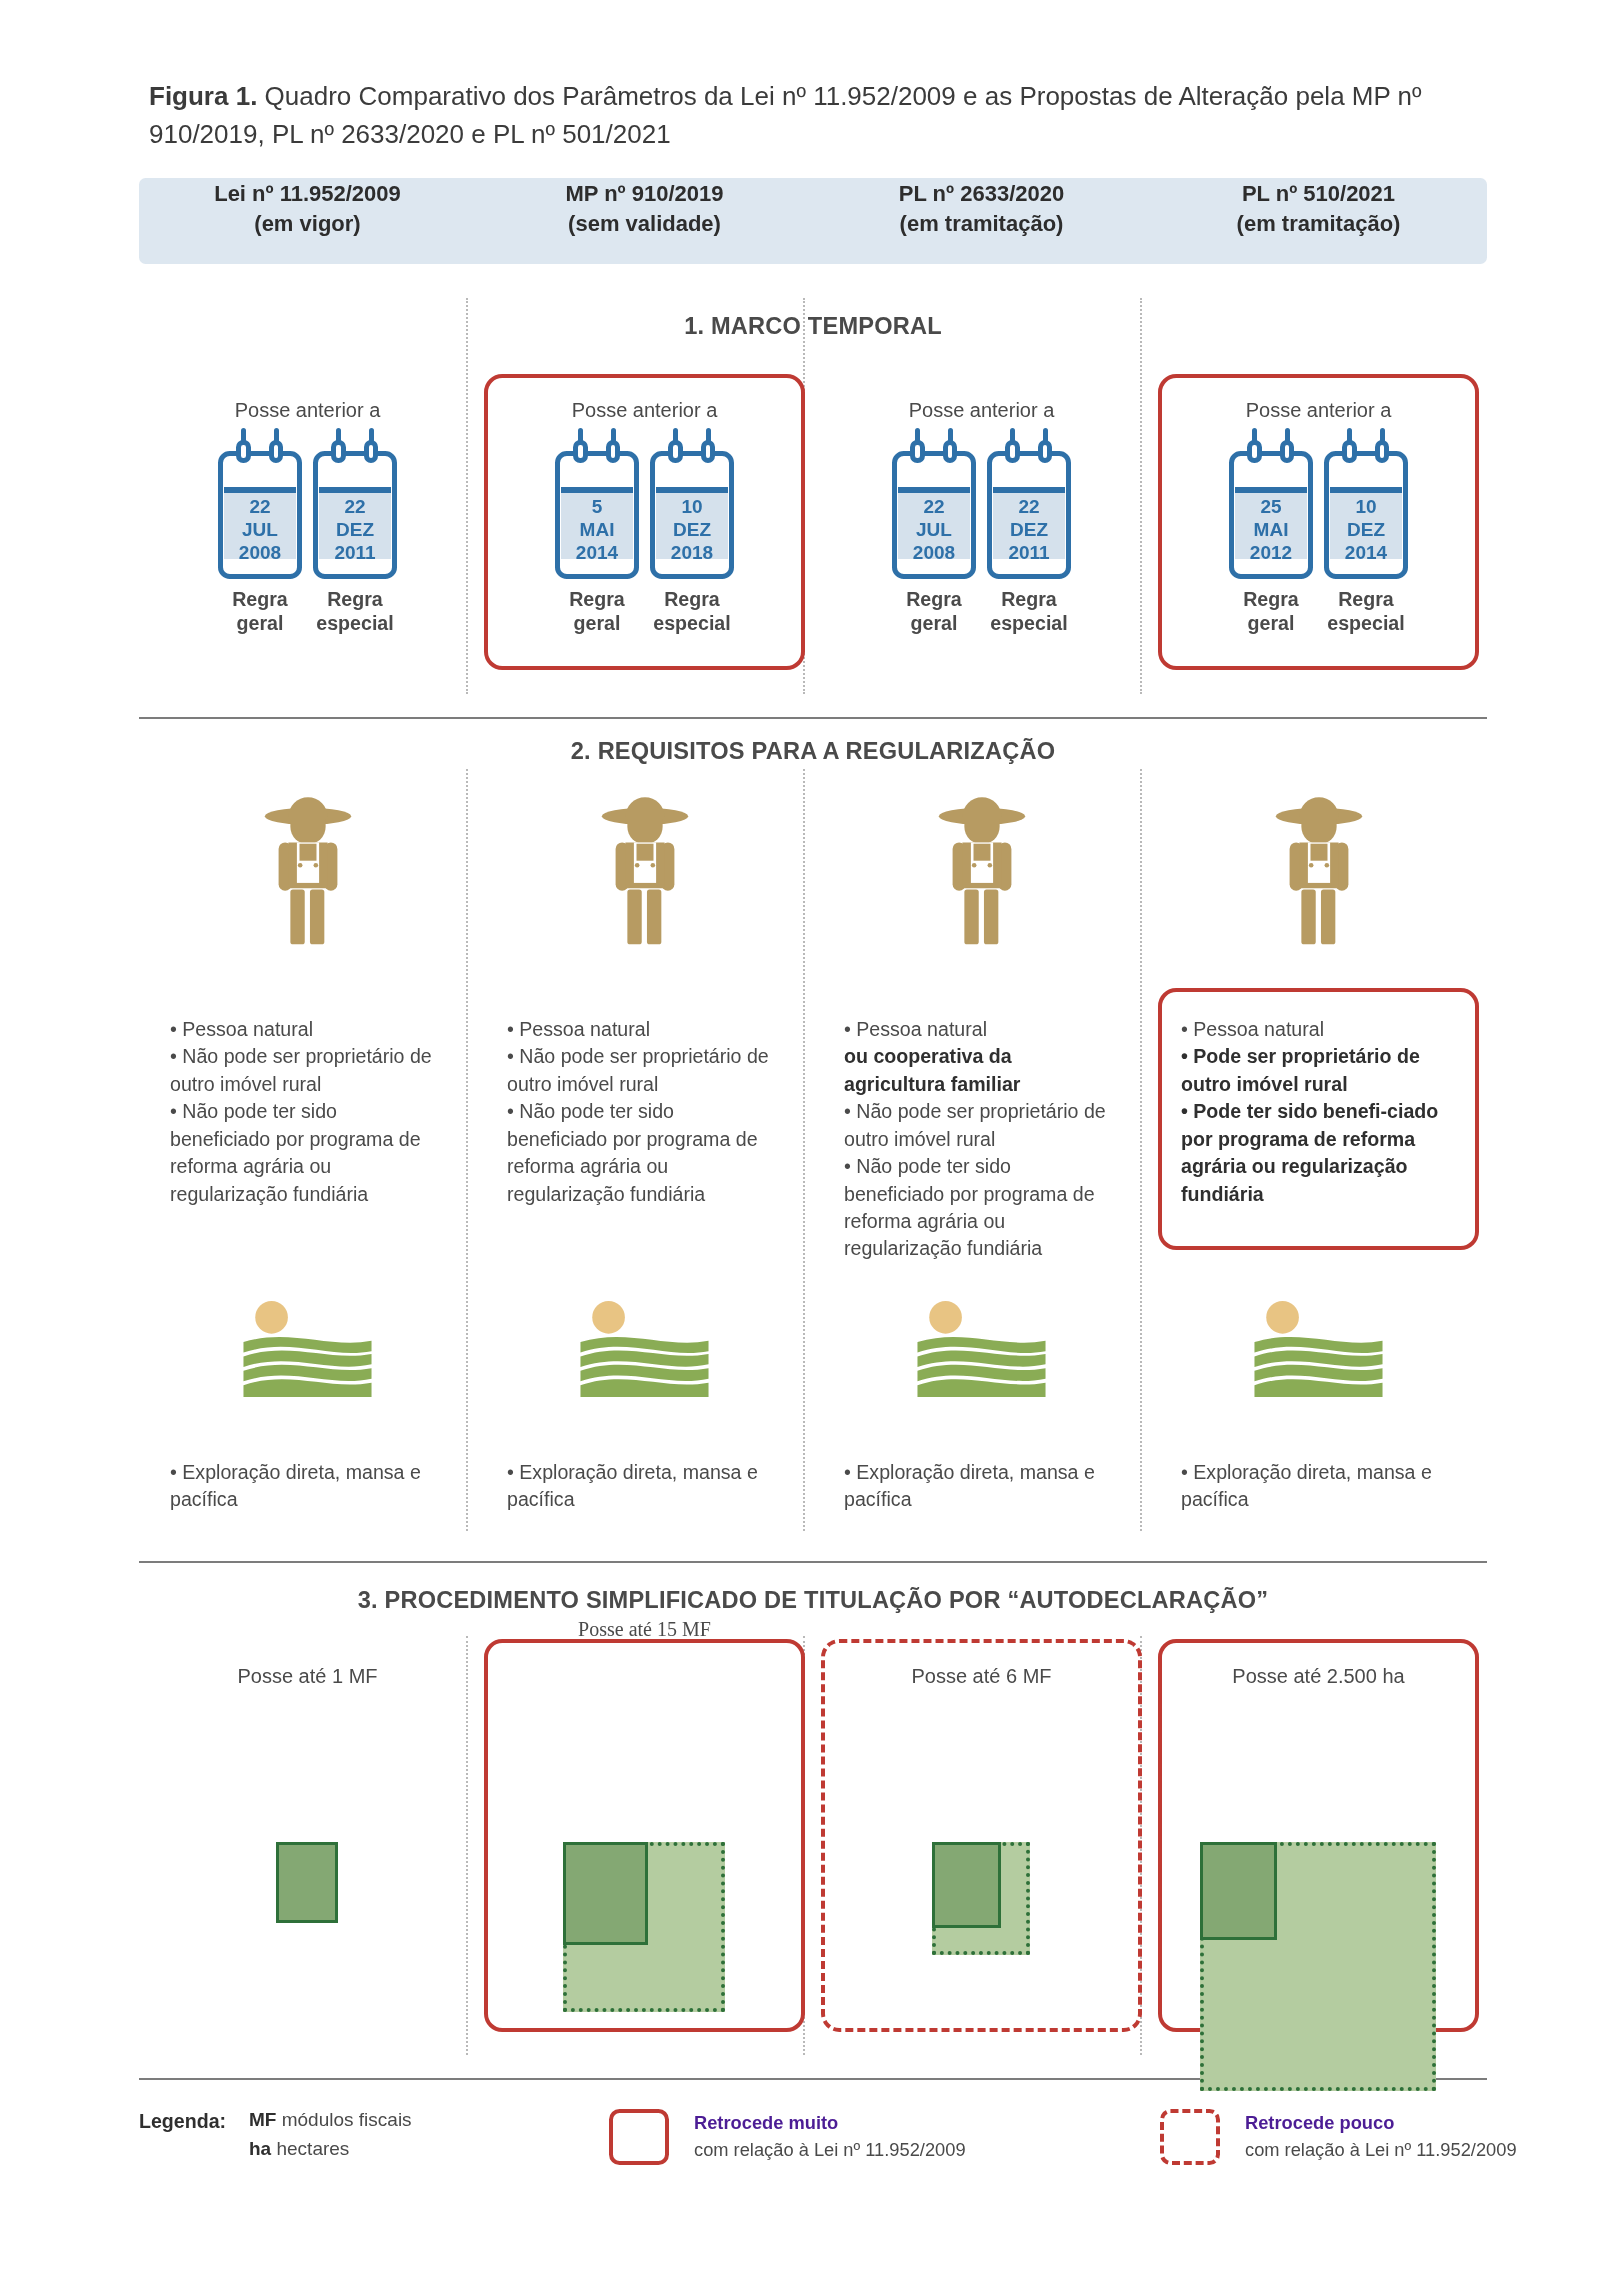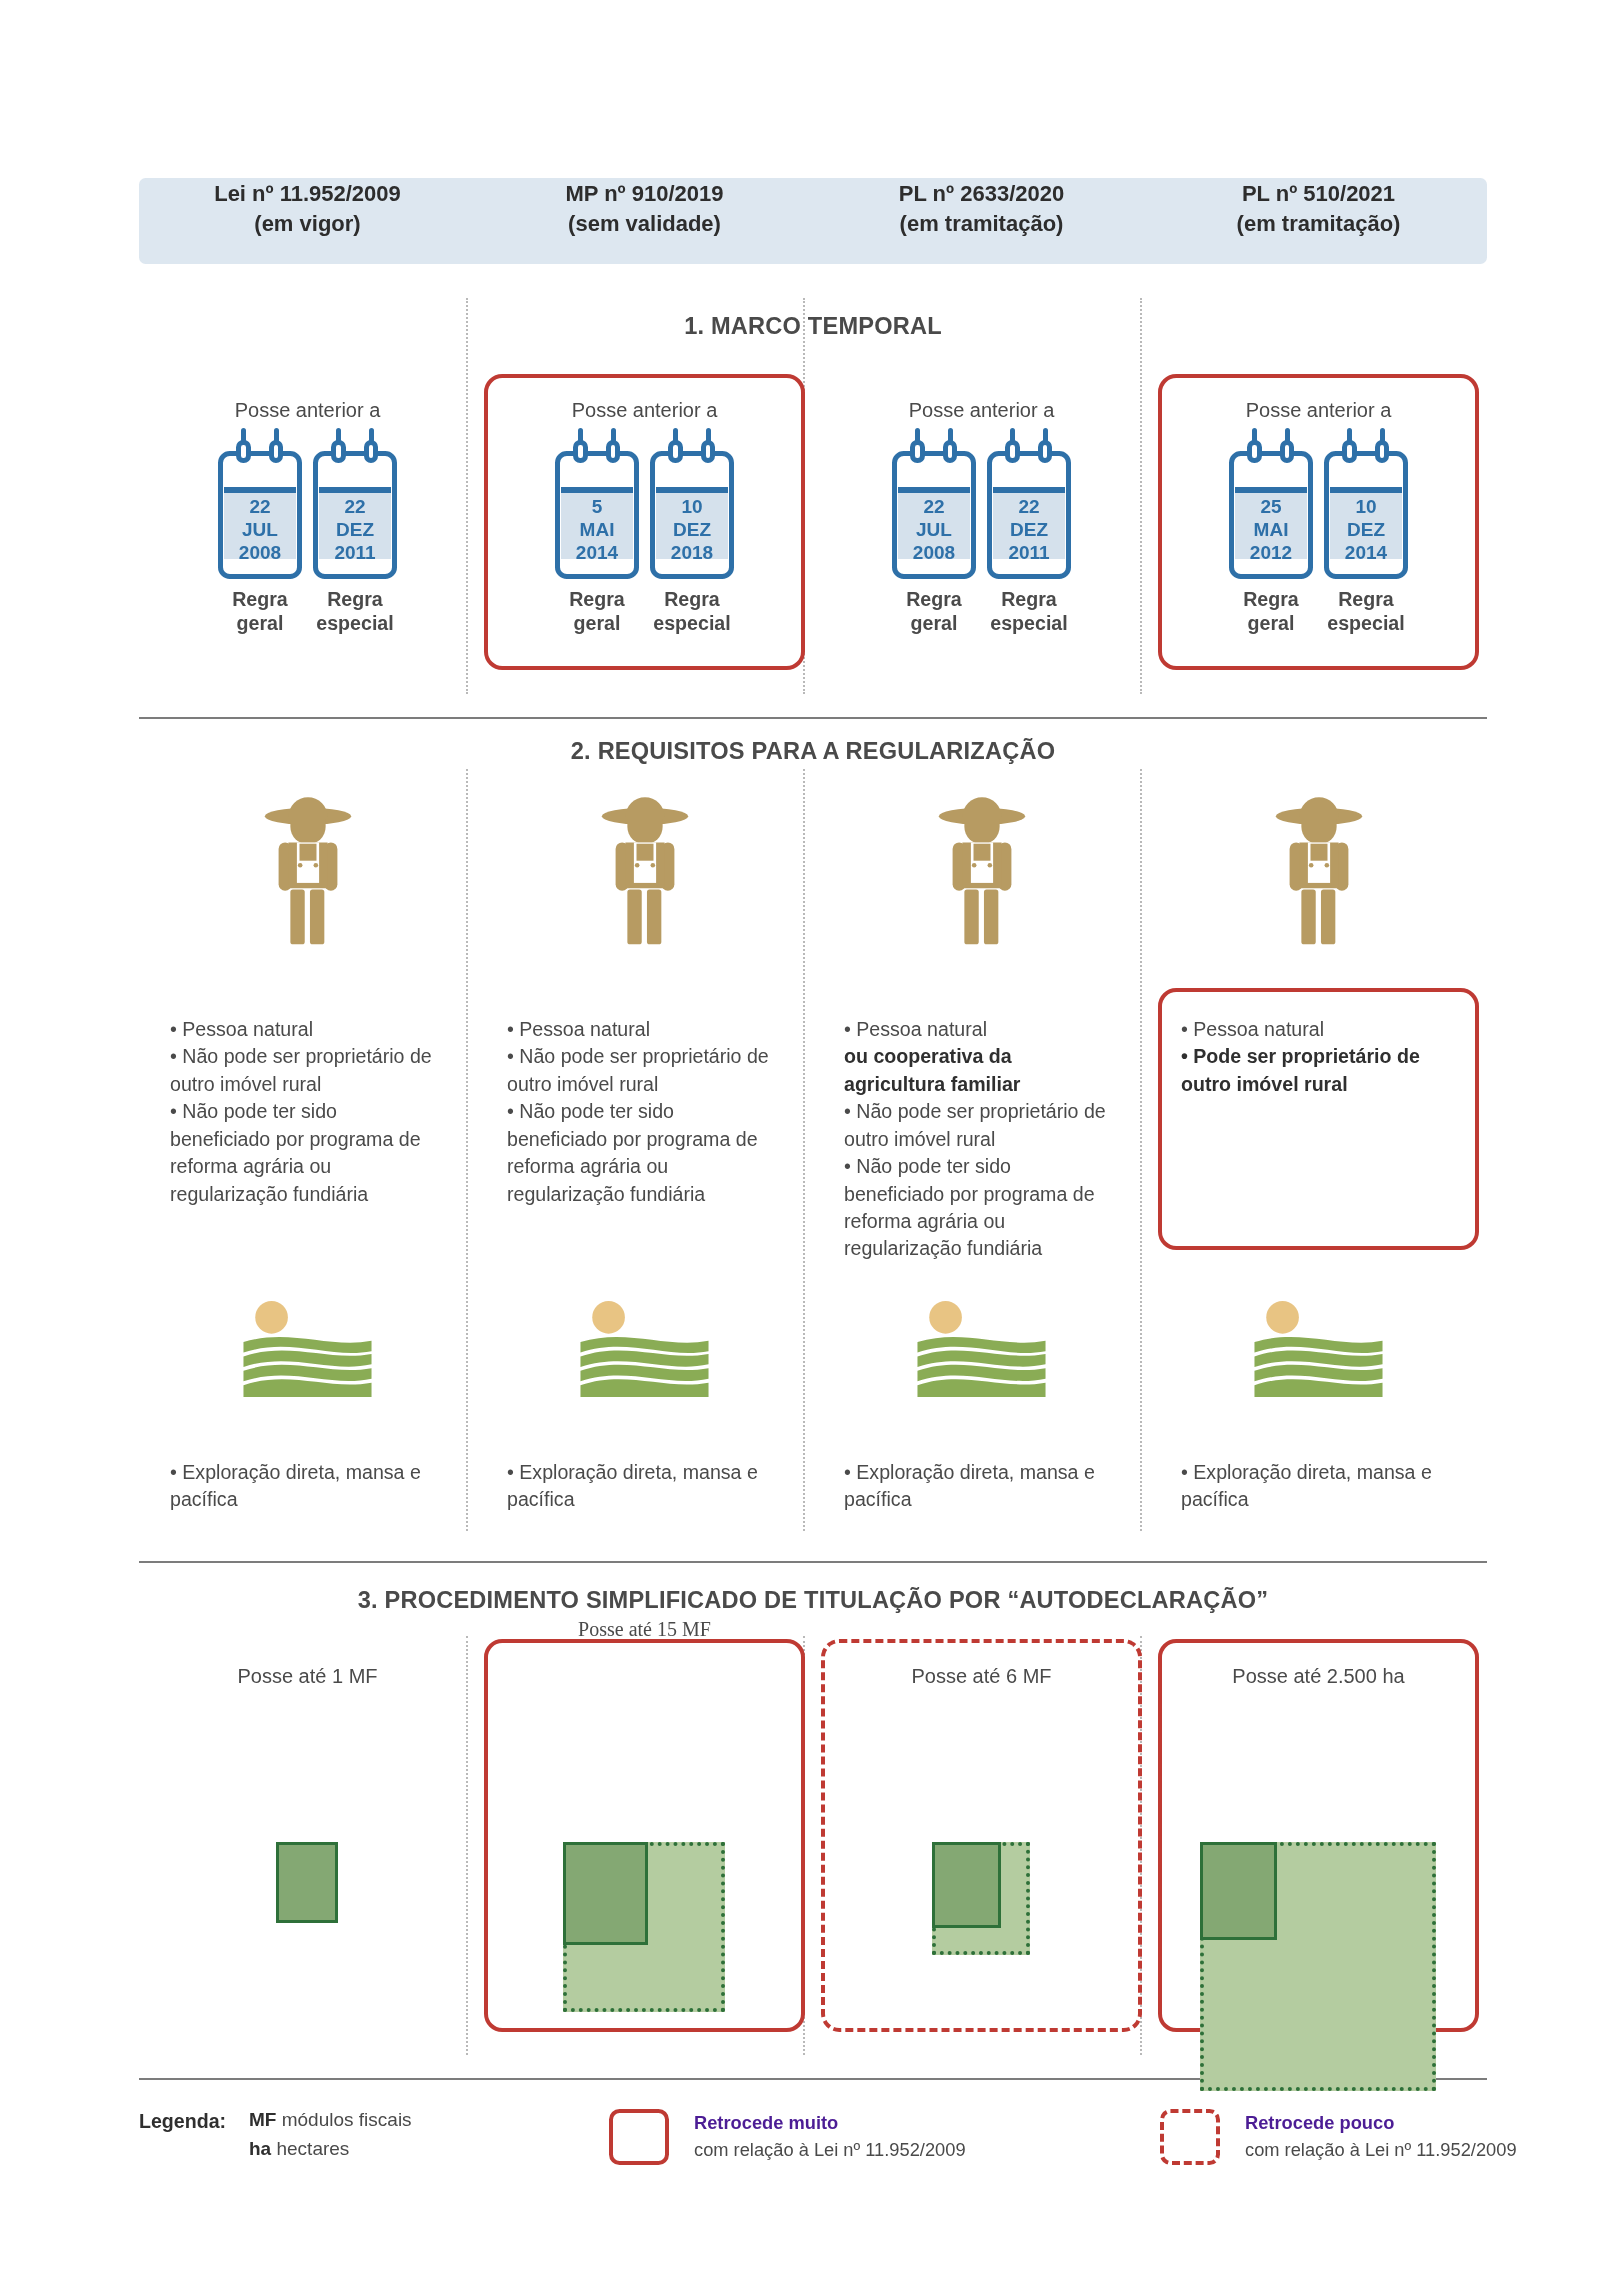--- a/index.html
+++ b/index.html
@@ -64,20 +64,23 @@
   .lg-swatch{position:absolute;width:60px;height:56px;border:4.6px solid #bf3a33;border-radius:10.5px;box-sizing:border-box;}
   .lg-swatch.dashed{border-style:dashed;}
   .lg-txt{position:absolute;font-size:18.3px;line-height:1.48;color:#4a4a4a;}
   .lg-txt b{font-weight:700;color:#4c1d95;display:block;}
 </style>
 </head>
 <body>
 
 <div class="page">
 
+  <div class="title">
+    <b>Figura 1.</b><span> Quadro Comparativo dos Parâmetros da Lei nº 11.952/2009 e as Propostas de Alteração pela MP nº 910/2019, PL nº 2633/2020 e PL nº 501/2021</span>
+  </div>
 
   <div class="headband"></div>
   <div id="header-cells">
       <div class="hcell" style="left: 139px;">
         <div>Lei nº 11.952/2009</div>
         <div class="sub">(em vigor)</div>
       </div>
       <div class="hcell" style="left: 476px;">
         <div>MP nº 910/2019</div>
         <div class="sub">(sem validade)</div>
@@ -392,21 +395,21 @@
             <path d="M58 72h34v62H58z" fill="#fff"></path>
             <rect x="62" y="74" width="26" height="26" fill="#b79b62"></rect>
             <circle cx="63" cy="107" r="3.5" fill="#b79b62"></circle>
             <circle cx="87" cy="107" r="3.5" fill="#b79b62"></circle>
             <rect x="48" y="144" width="22" height="84" rx="4" fill="#b79b62"></rect>
             <rect x="78" y="144" width="22" height="84" rx="4" fill="#b79b62"></rect>
           </svg>
         </div>
       </div>
       <div class="s2col" style="left: 1181px; top: 1016px;">
-        <div class="bullets">• Pessoa natural<br><b>• Pode ser proprietário de outro imóvel rural</b><br></div>
+        <div class="bullets">• Pessoa natural<br><b>• Pode ser proprietário de outro imóvel rural</b><br><b>• Pode ter sido benefi-ciado por programa de reforma agrária ou regularização fundiária</b></div>
       </div>
       <div class="s2col" style="left: 1150px; top: 1299px; height: 115px;">
         <div class="field">
           <svg width="131" height="98" viewBox="0 0 200 150">
             <circle cx="45" cy="28" r="25" fill="#e8c483"></circle>
             <g fill="#8aac55">
               <path d="M0 62h200v14H0z" opacity="0"></path>
               <path d="M2 66c70-22 130 10 196 -2v16C134 92 74 58 2 82z"></path>
               <path d="M2 88c70-24 130 8 196 -4v16C134 114 74 80 2 104z"></path>
               <path d="M2 110c70-24 130 8 196 -4v16C134 136 74 102 2 126z"></path>

